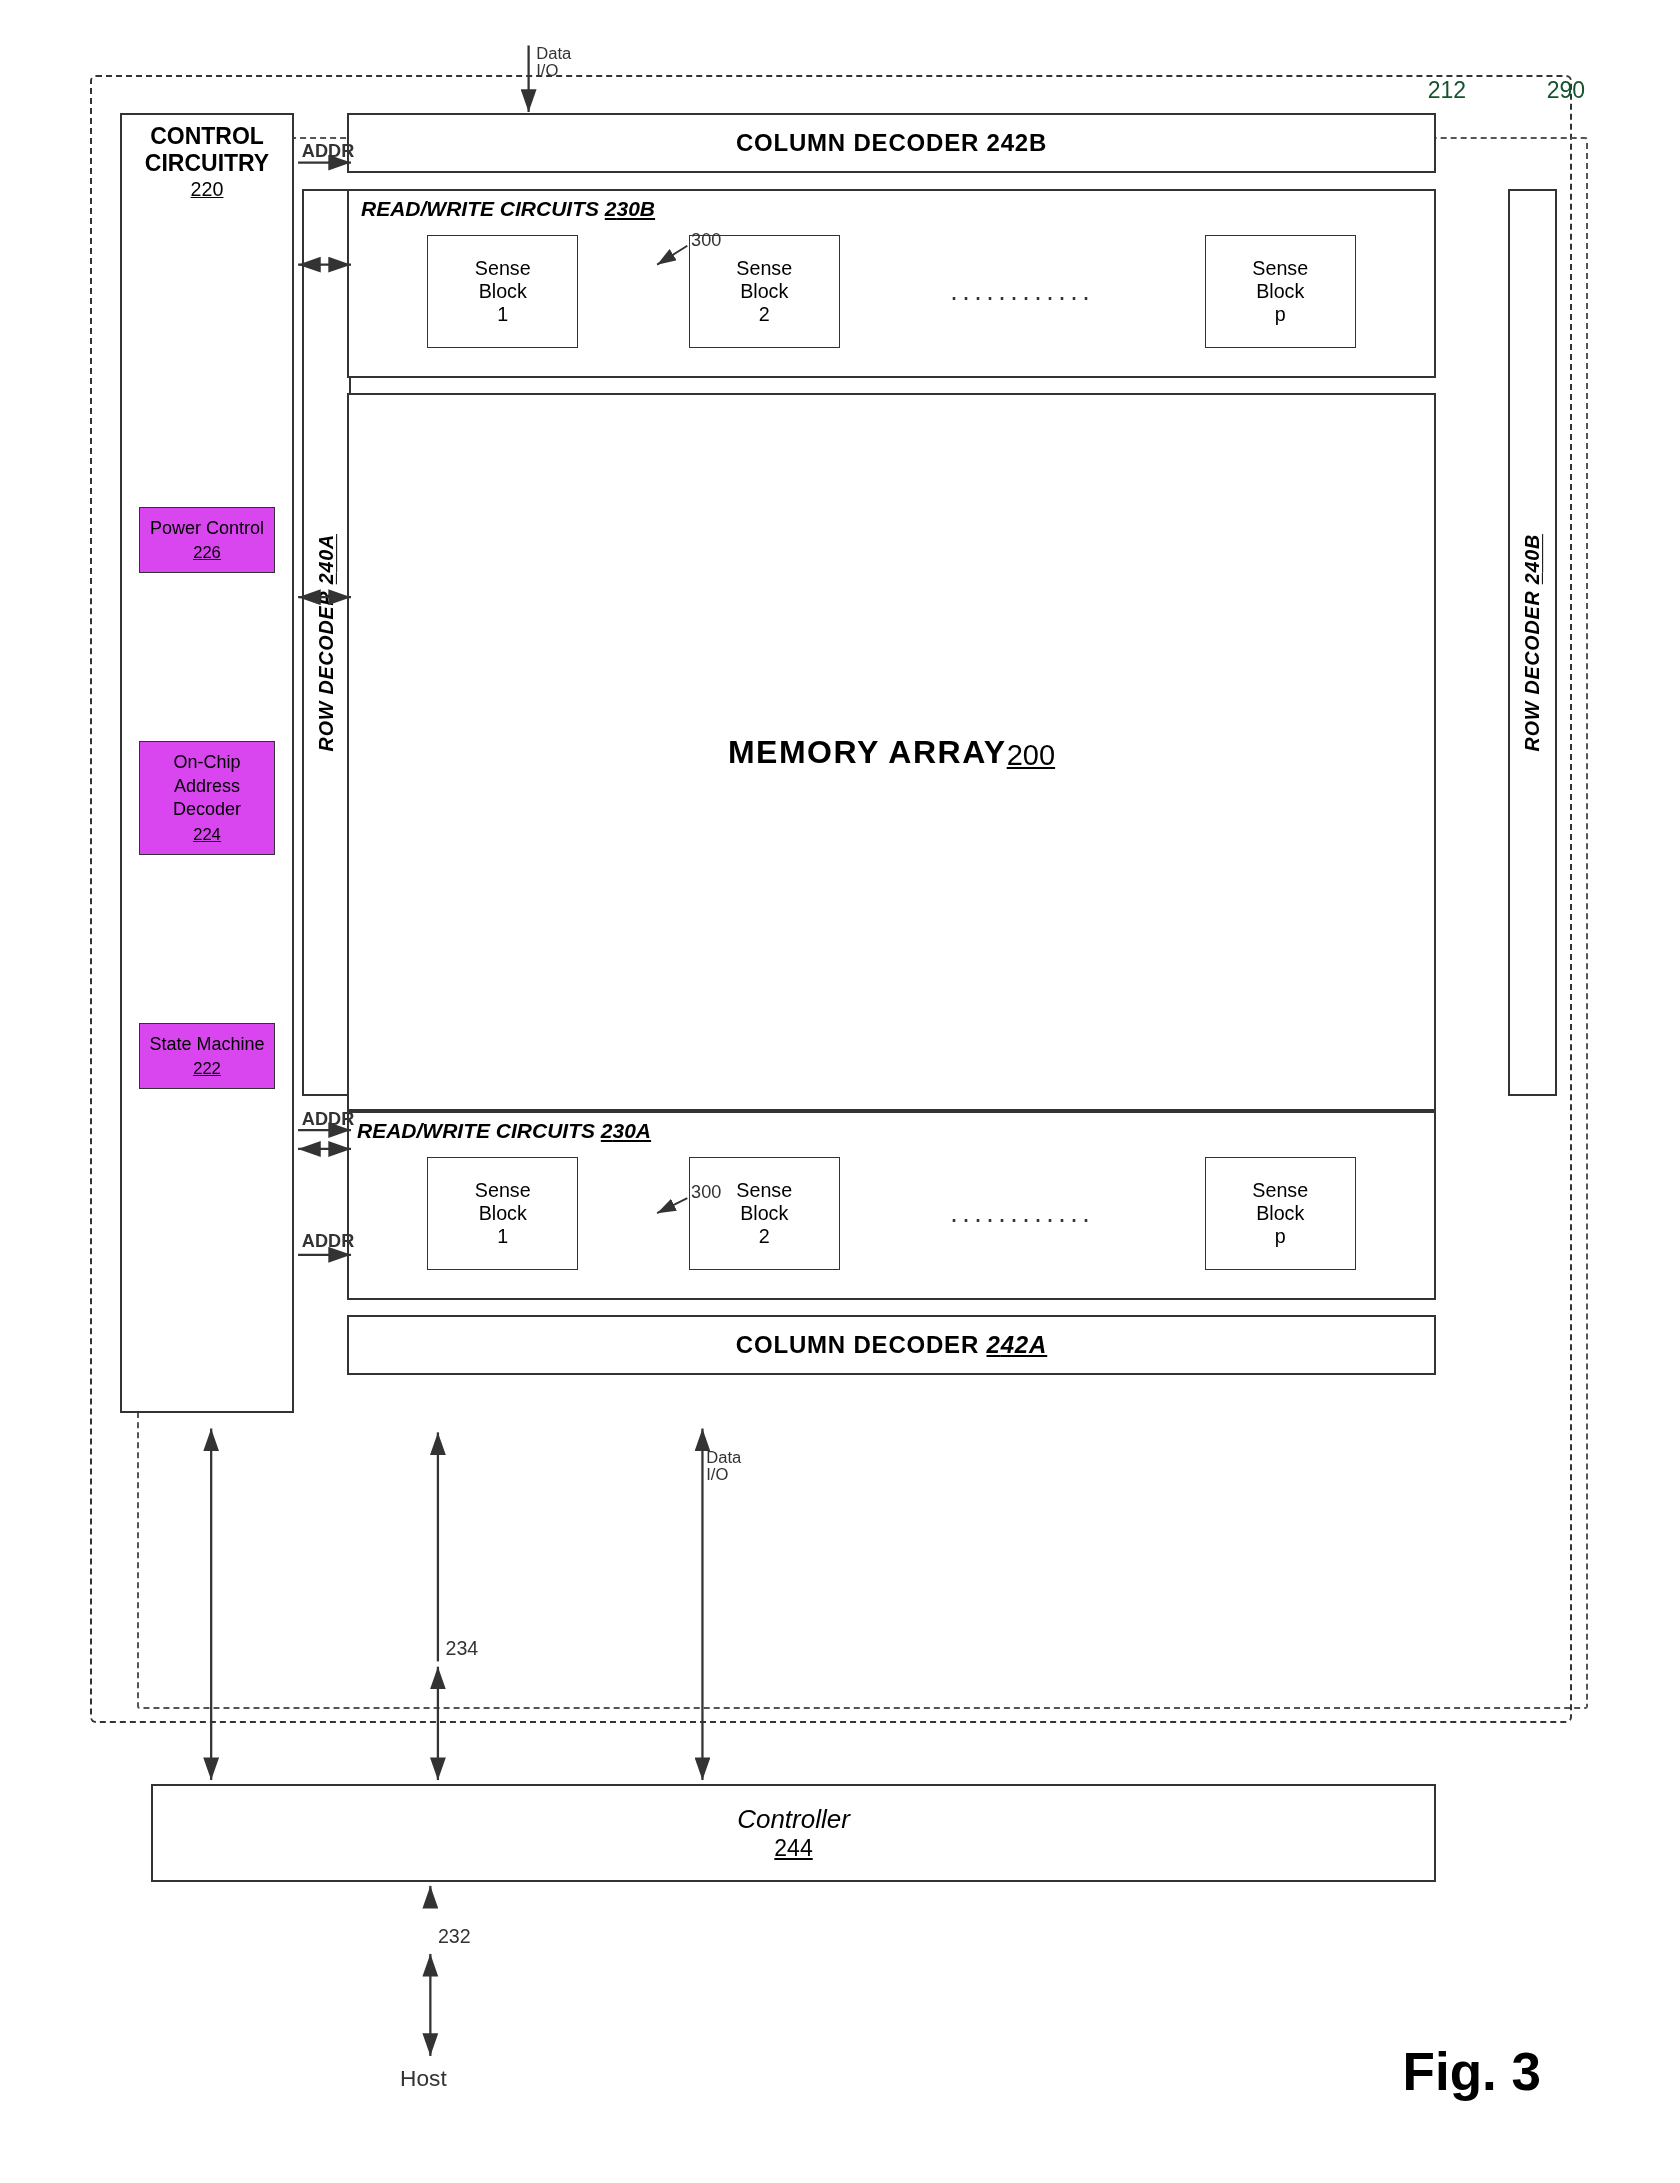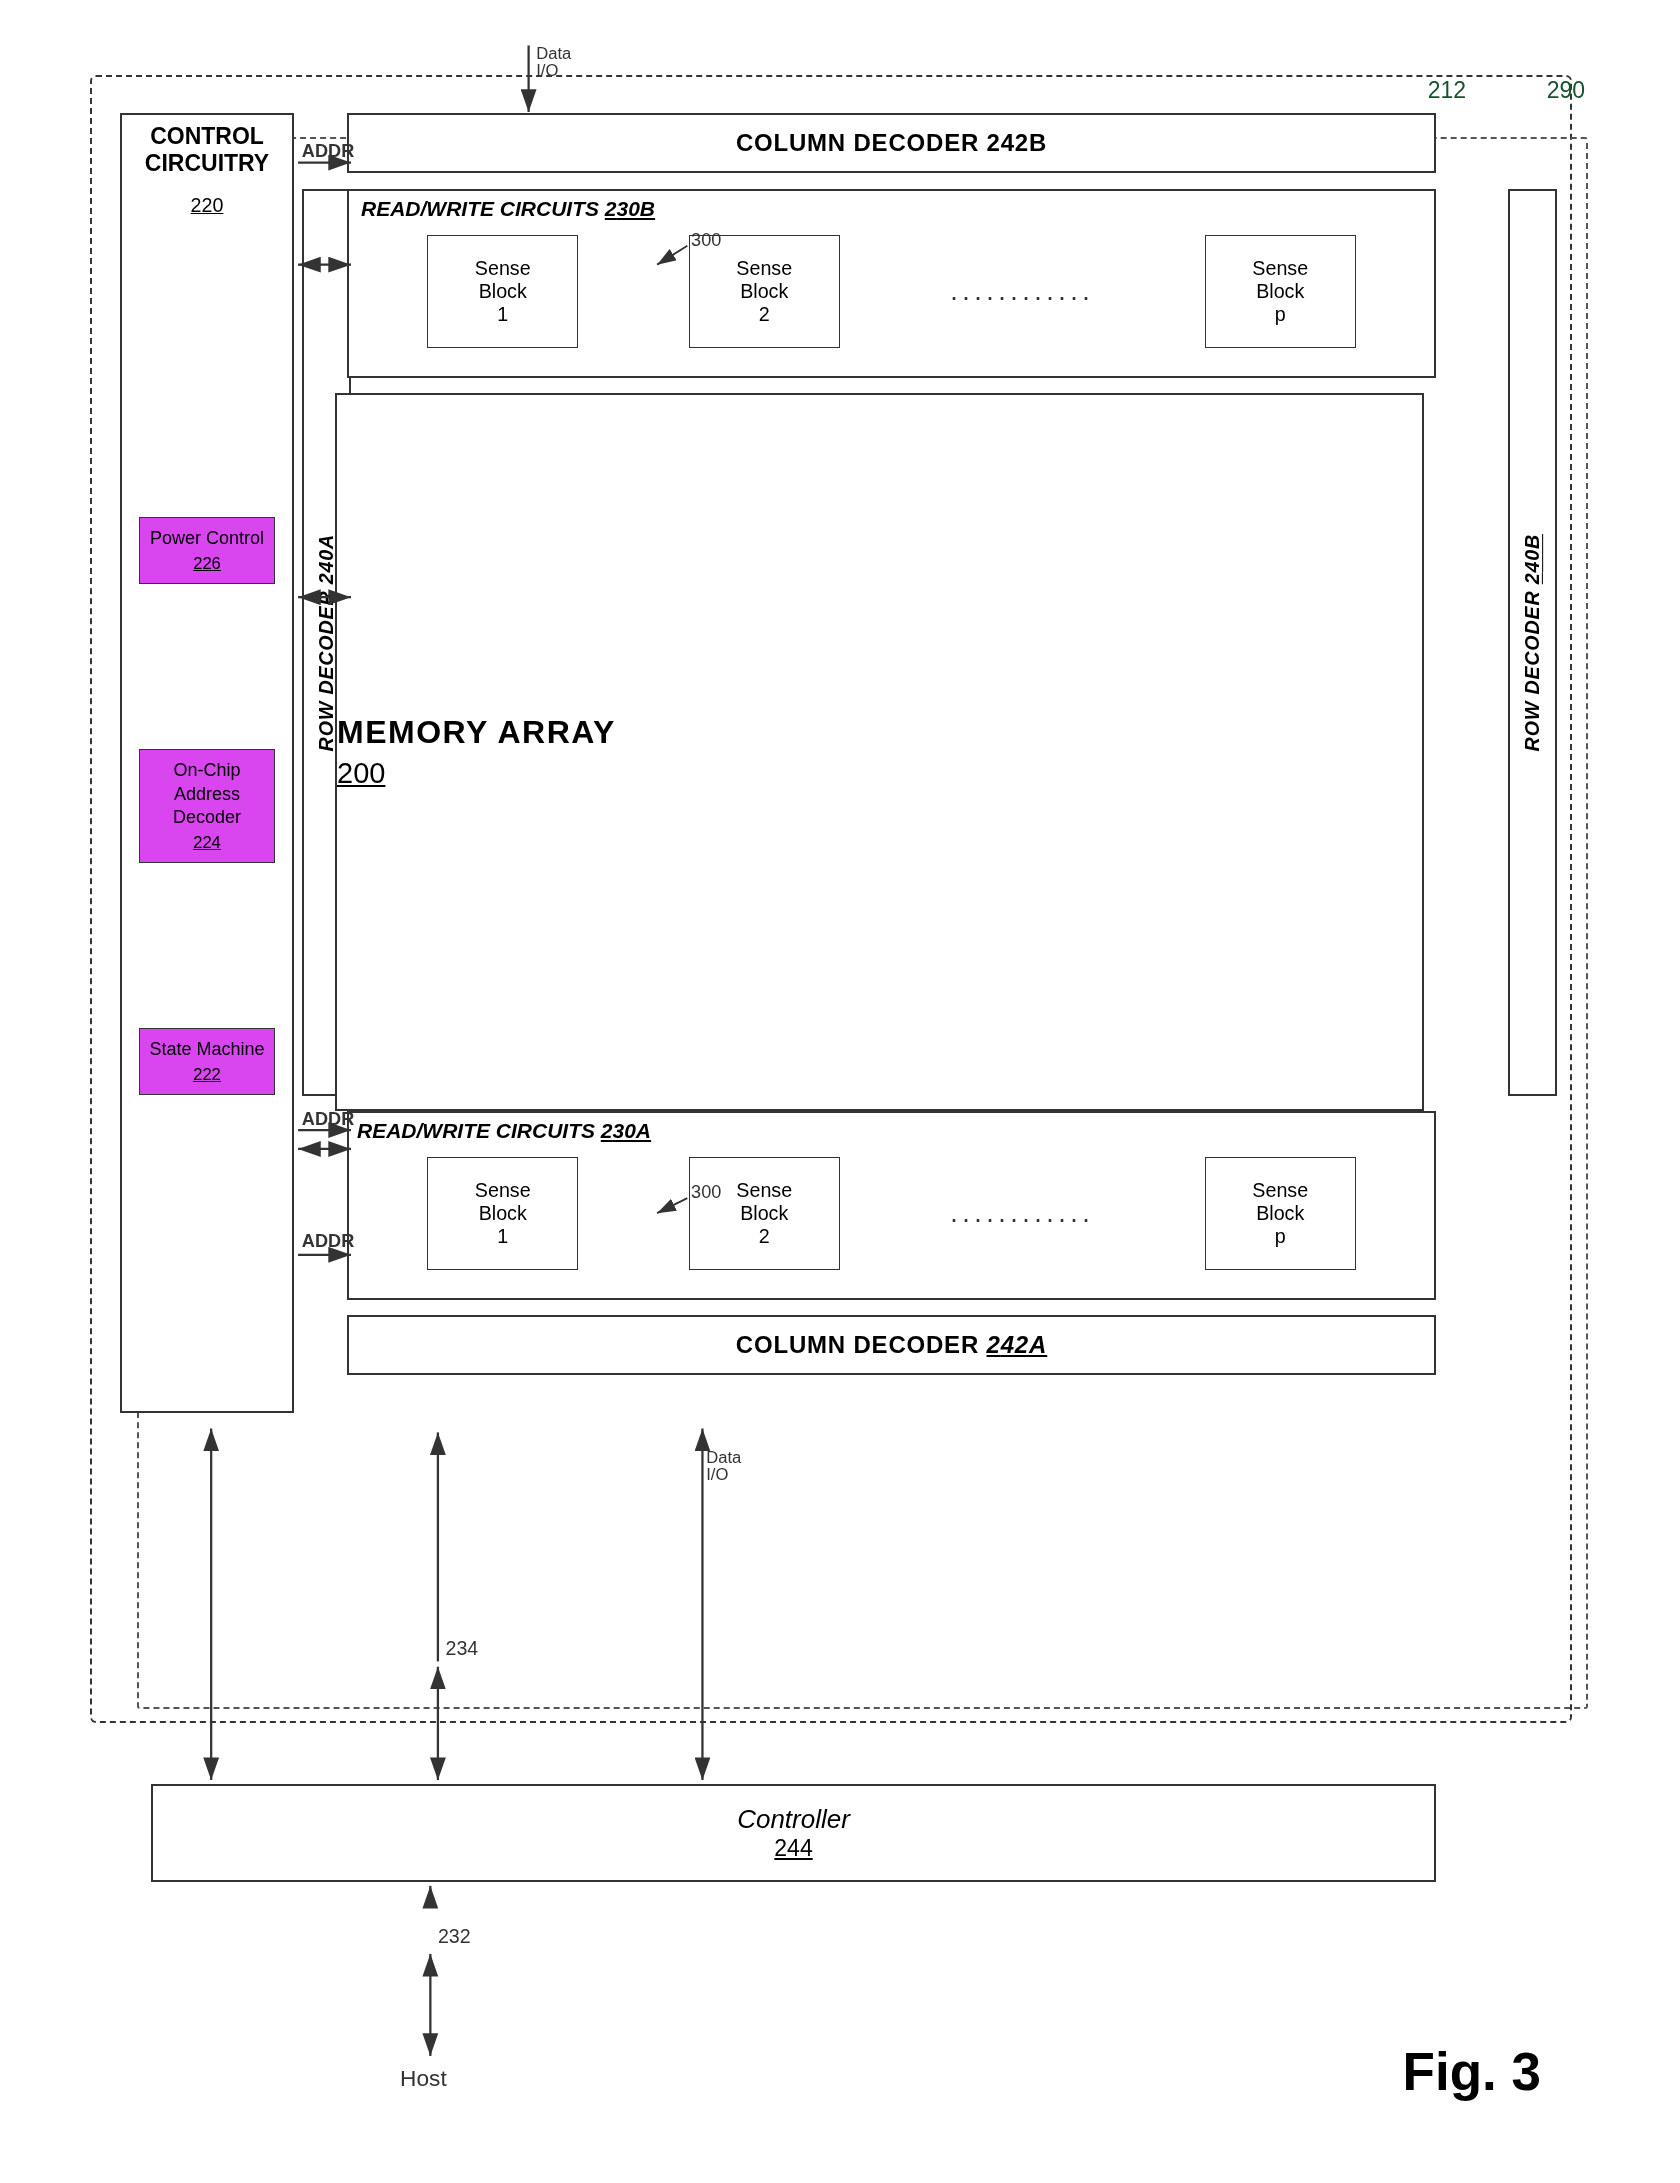--- a/index.html
+++ b/index.html
@@ -49,21 +49,21 @@
       background: #fff;
       display: flex;
       flex-direction: column;
       align-items: center;
       padding: 7.6px;
     }
     .control-circuitry-title {
       font-size: 23px;
       font-weight: bold;
       text-align: center;
-      margin-bottom: 17px;
+      margin-bottom: 1px;
     }
     .control-circuitry-label {
       font-size: 19.7px;
       text-decoration: underline;
       margin-bottom: 15px;
       text-align: center;
     }
     .sub-block {
       border: 1.5px solid #333;
       width: 136px;
@@ -137,28 +137,28 @@
     }
     .dots {
       font-size: 21px;
       letter-spacing: 3px;
       color: #333;
     }
     
     .memory-array {
       position: absolute;
       top: 363px;
-      left: 275px;
+      left: 287px;
       width: 1089px;
       height: 718px;
       border: 2.3px solid #333;
       background: #fff;
       display: flex;
-      flex-direction: column;
-      align-items: flex-start;
+      flex-direction: row;
+      align-items: center;
       justify-content: center;
     }
     .memory-array-title {
       font-size: 32px;
       font-weight: bold;
       letter-spacing: 1.5px;
     }
     .memory-array-label {
       font-size: 29px;
       text-decoration: underline;

